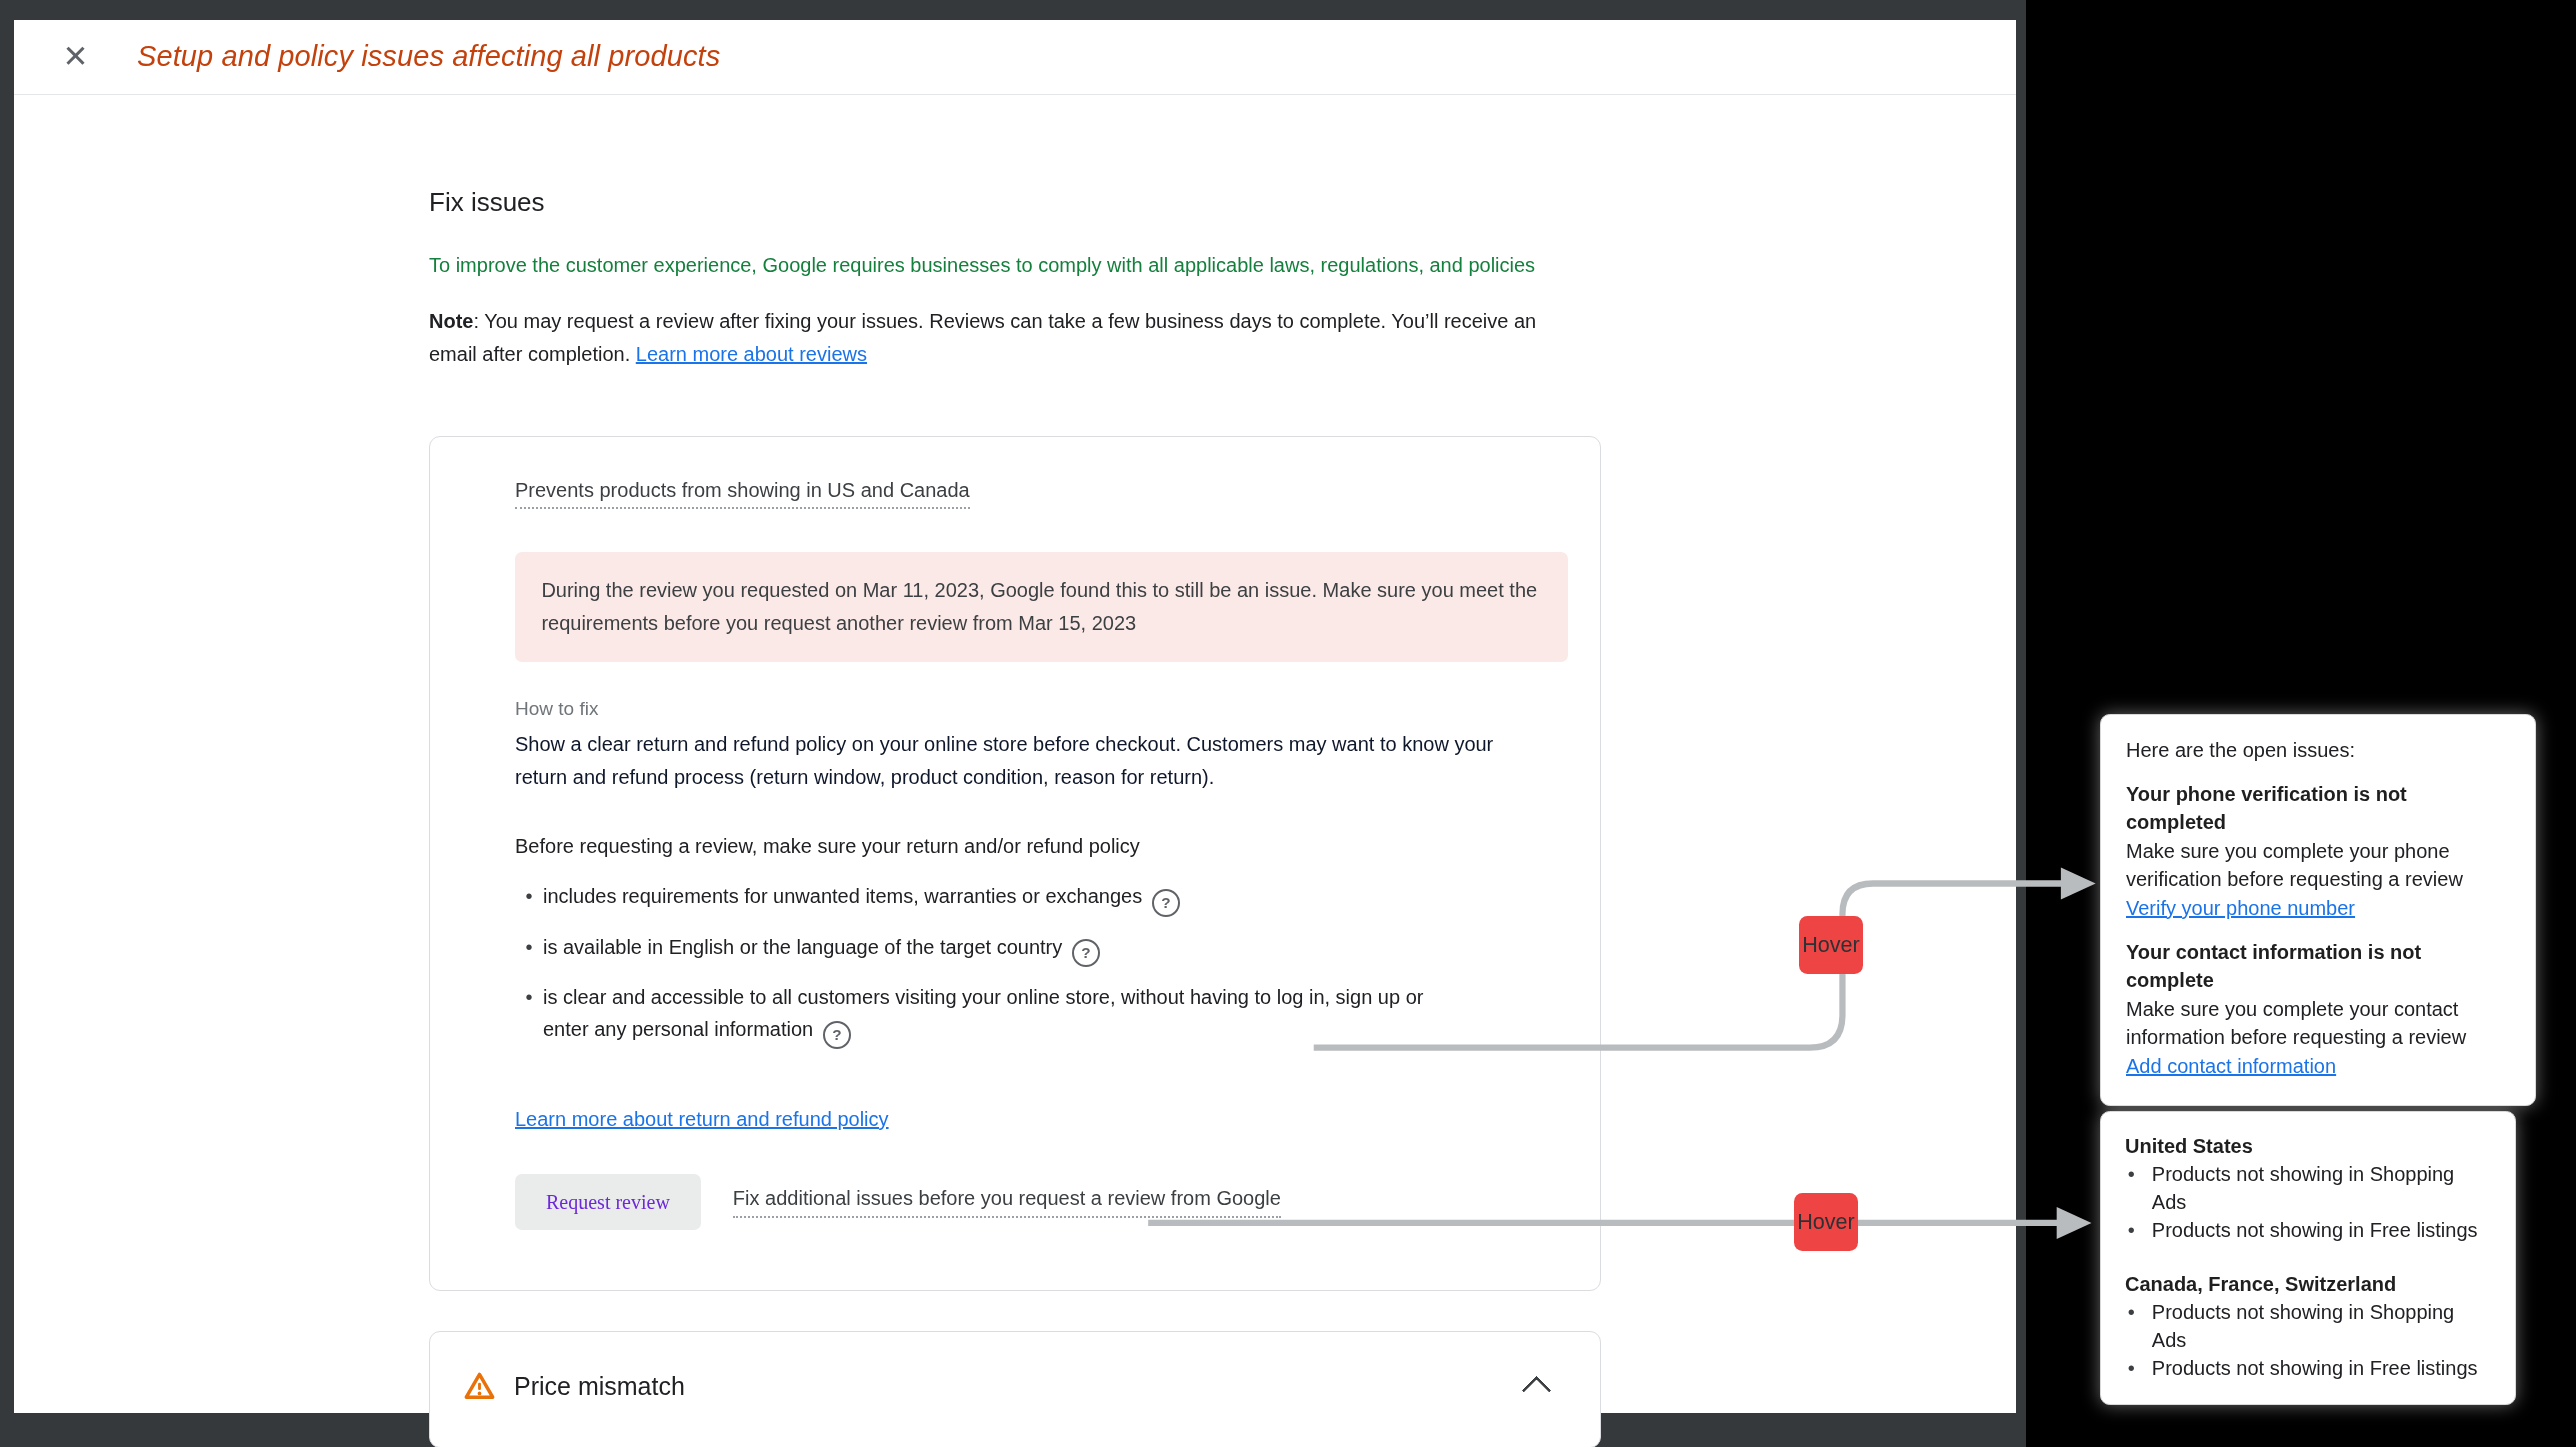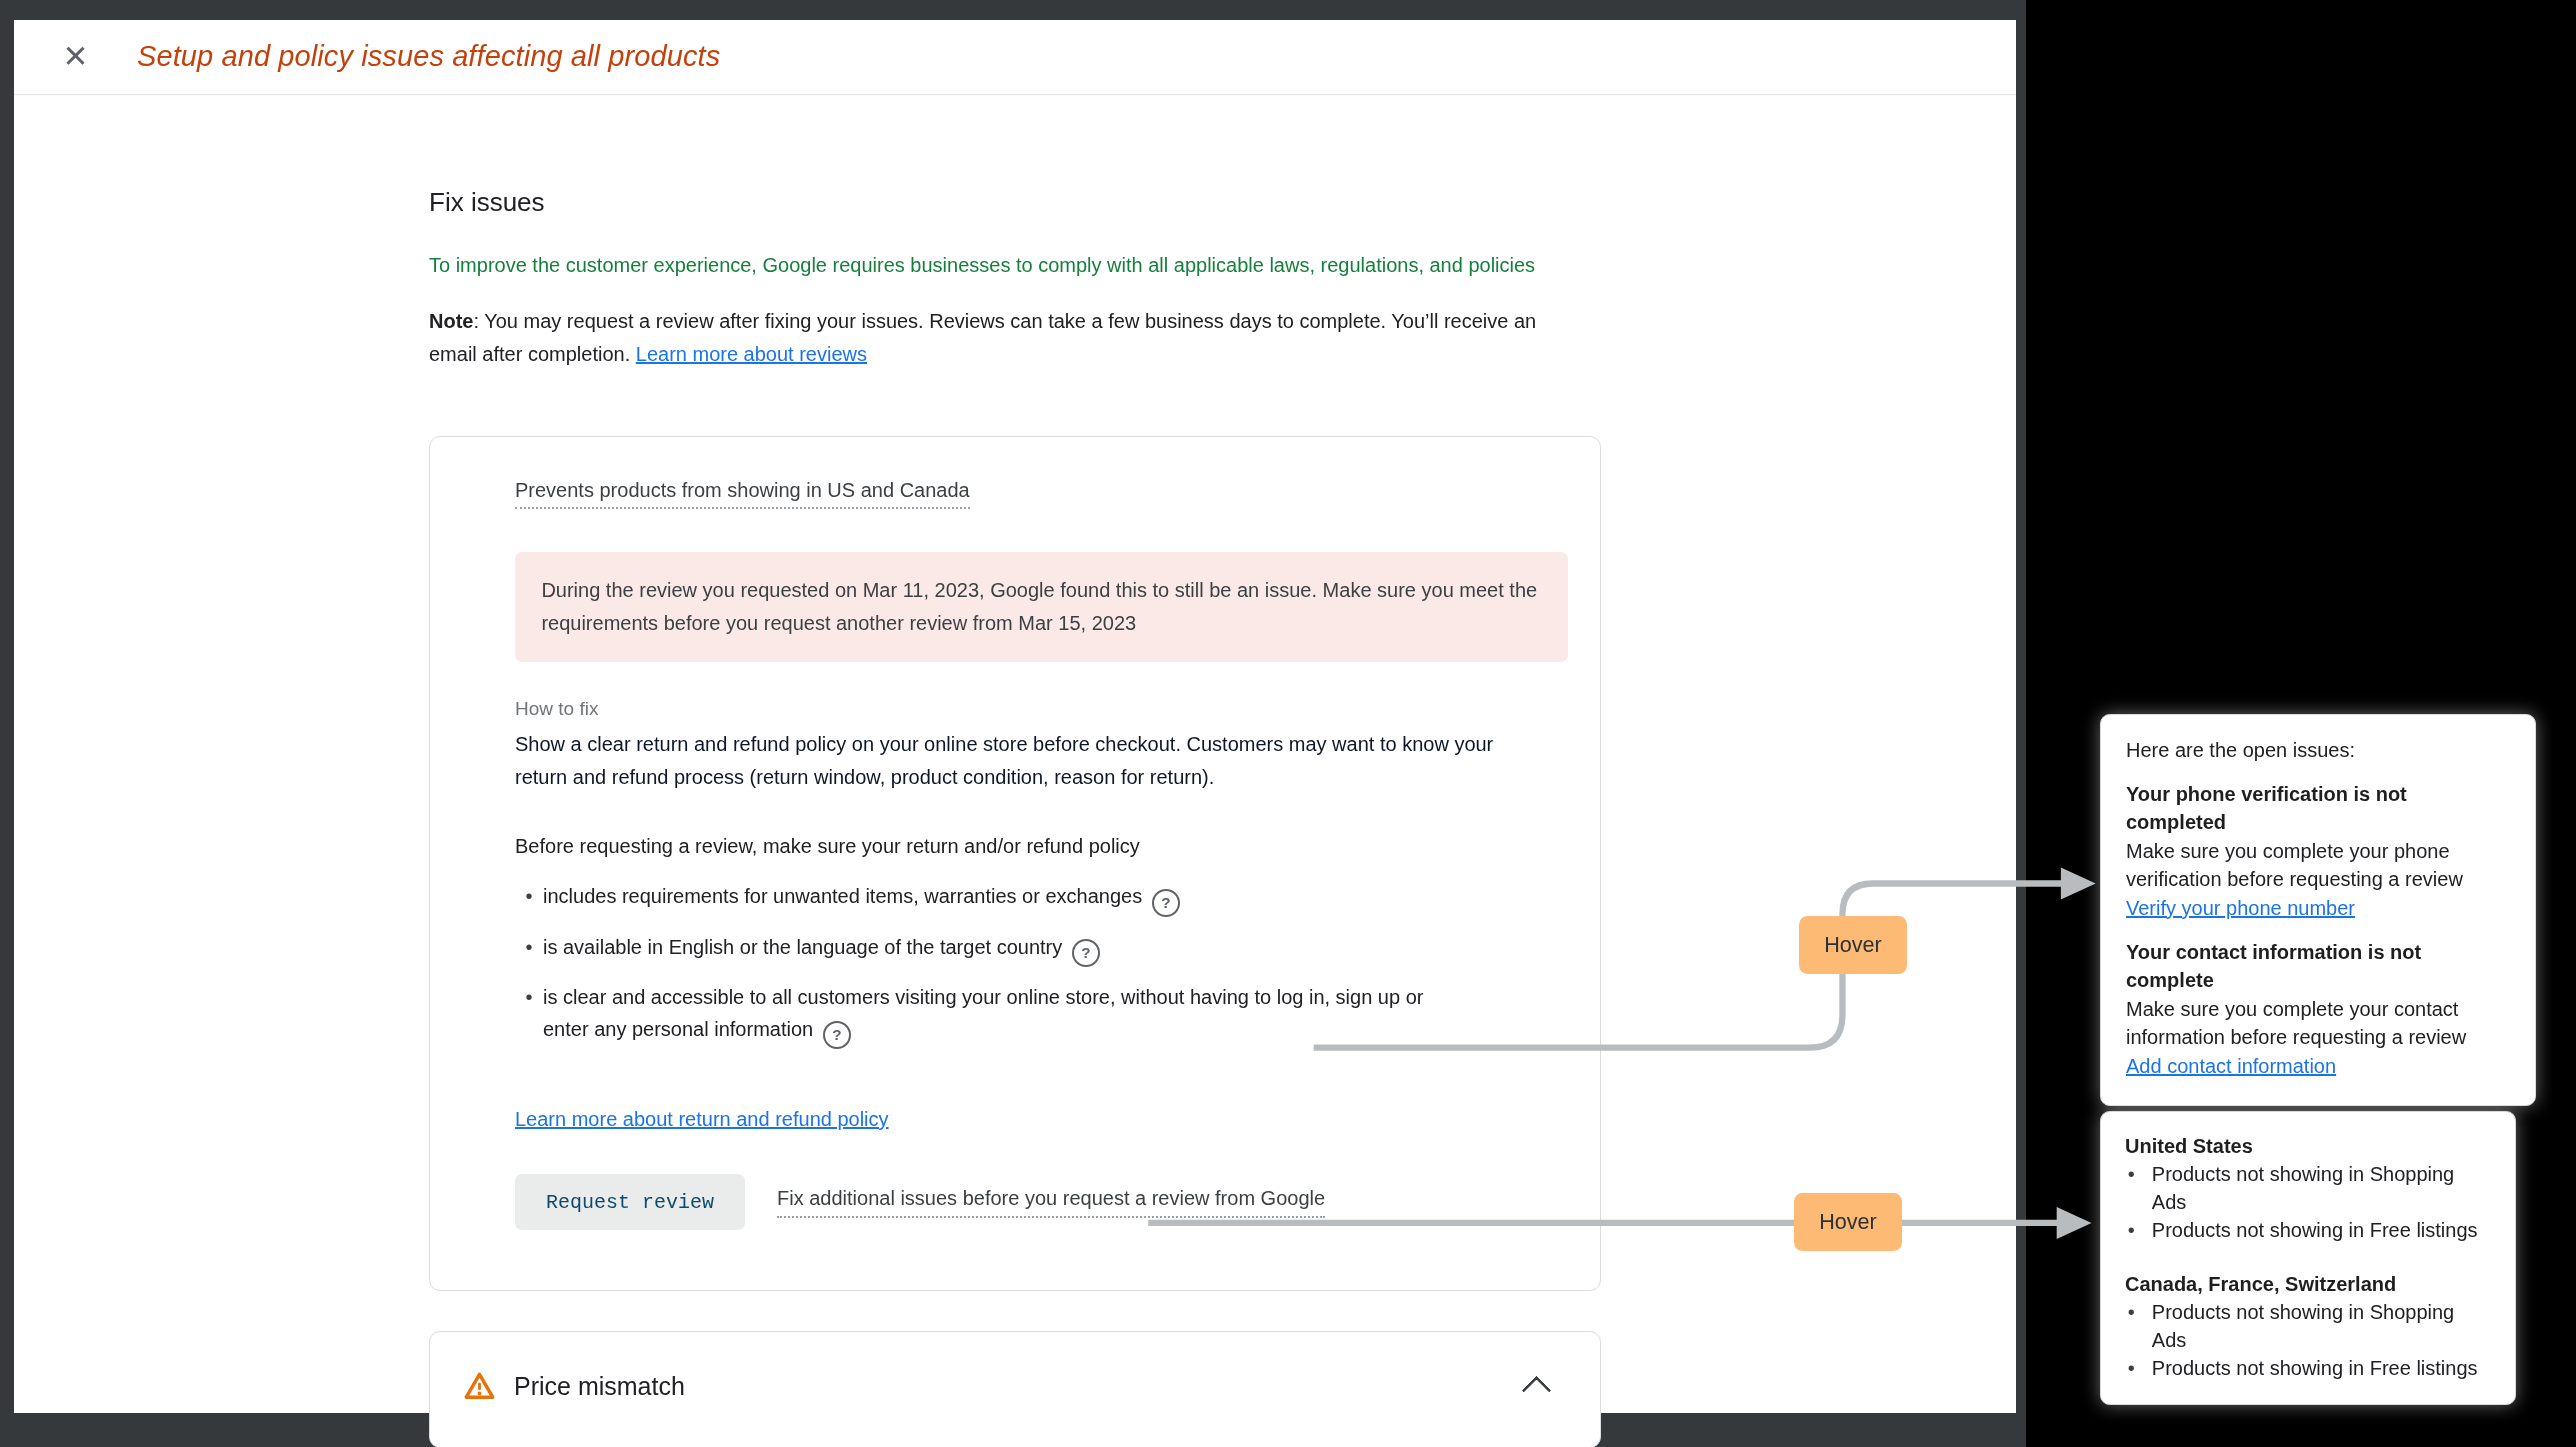--- a/index.html
+++ b/index.html
@@ -45,36 +45,36 @@
   .check-intro{margin-top:36px;font-size:20px;line-height:32px;color:#202124;}
   ul.checklist{list-style:none;margin:18px 0 0 0;padding:0;max-width:995px;}
   ul.checklist li{display:flex;align-items:flex-start;margin:14px 0;font-size:20px;line-height:32px;color:#202124;}
   .bullet{flex:0 0 28px;text-align:center;color:#3c4043;}
   .li-text{max-width:925px;}
   .help-ico{display:inline-flex;align-items:center;justify-content:center;width:24px;height:24px;
     border:2.1px solid #5f6368;border-radius:50%;font-size:15.3px;font-weight:700;color:#5f6368;
     margin-left:9.7px;vertical-align:-4.2px;cursor:pointer;}
   .learn-link{display:inline-block;margin-top:45px;font-size:20px;}
   .review-row{margin-top:43px;display:flex;align-items:center;}
-  .btn-disabled{background:#eaebeb;color:#0c4a6e;border:none;border-radius:7px;
-    font-family:Liberation Mono, monospace;font-size:20px;font-weight:500;padding:16.7px 31px;cursor:default;}
+  .btn-disabled{background:#eaebeb;color:#6d28d9;border:none;border-radius:7px;
+    font-family:Liberation Serif, serif;font-size:20px;font-weight:500;padding:16.7px 31px;cursor:default;}
   .blocked-note{margin-left:32px;font-size:20px;color:#3c4043;border-bottom:2.1px dotted #9aa0a6;
     padding-bottom:5.6px;cursor:default;}
   
   .tooltip{position:absolute;background:#fff;border:0.7px solid #d9d9d9;border-radius:9.7px;
     box-shadow:0 0 18px rgba(255,255,255,.40);color:#202124;}
   .tt1{left:2100px;top:714px;width:436px;padding:21px 25px 25px 25px;box-sizing:border-box;
     font-size:20px;line-height:28.5px;}
   .tt2{left:2100px;top:1111px;width:416px;padding:19.5px 24px 22px 24px;box-sizing:border-box;
     font-size:20px;line-height:28px;}
   .tt-gap{height:15.3px;}
   .tt-head{font-weight:700;color:#1f1f1f;}
   .tt-item{display:flex;align-items:flex-start;}
   .tt-item .bullet{flex:0 0 24px;text-align:left;padding-left:2.8px;}
-  .hover-chip{position:absolute;width:108px;height:58px;background:#fdba74;border-radius:8.4px;
+  .hover-chip{position:absolute;width:64px;height:58px;background:#ef4444;border-radius:8.4px;
     display:flex;align-items:center;justify-content:center;font-size:21.6px;color:#2d3134;z-index:30;}
   .hv1{left:1799px;top:916px;}
   .hv2{left:1794px;top:1193px;}
   #connector-overlay{position:absolute;left:0;top:0;z-index:20;pointer-events:none;}
   .dialog{z-index:5;} .tooltip{z-index:10;}
 </style>
 </head>
 <body>
 
 <div class="frame"></div>

